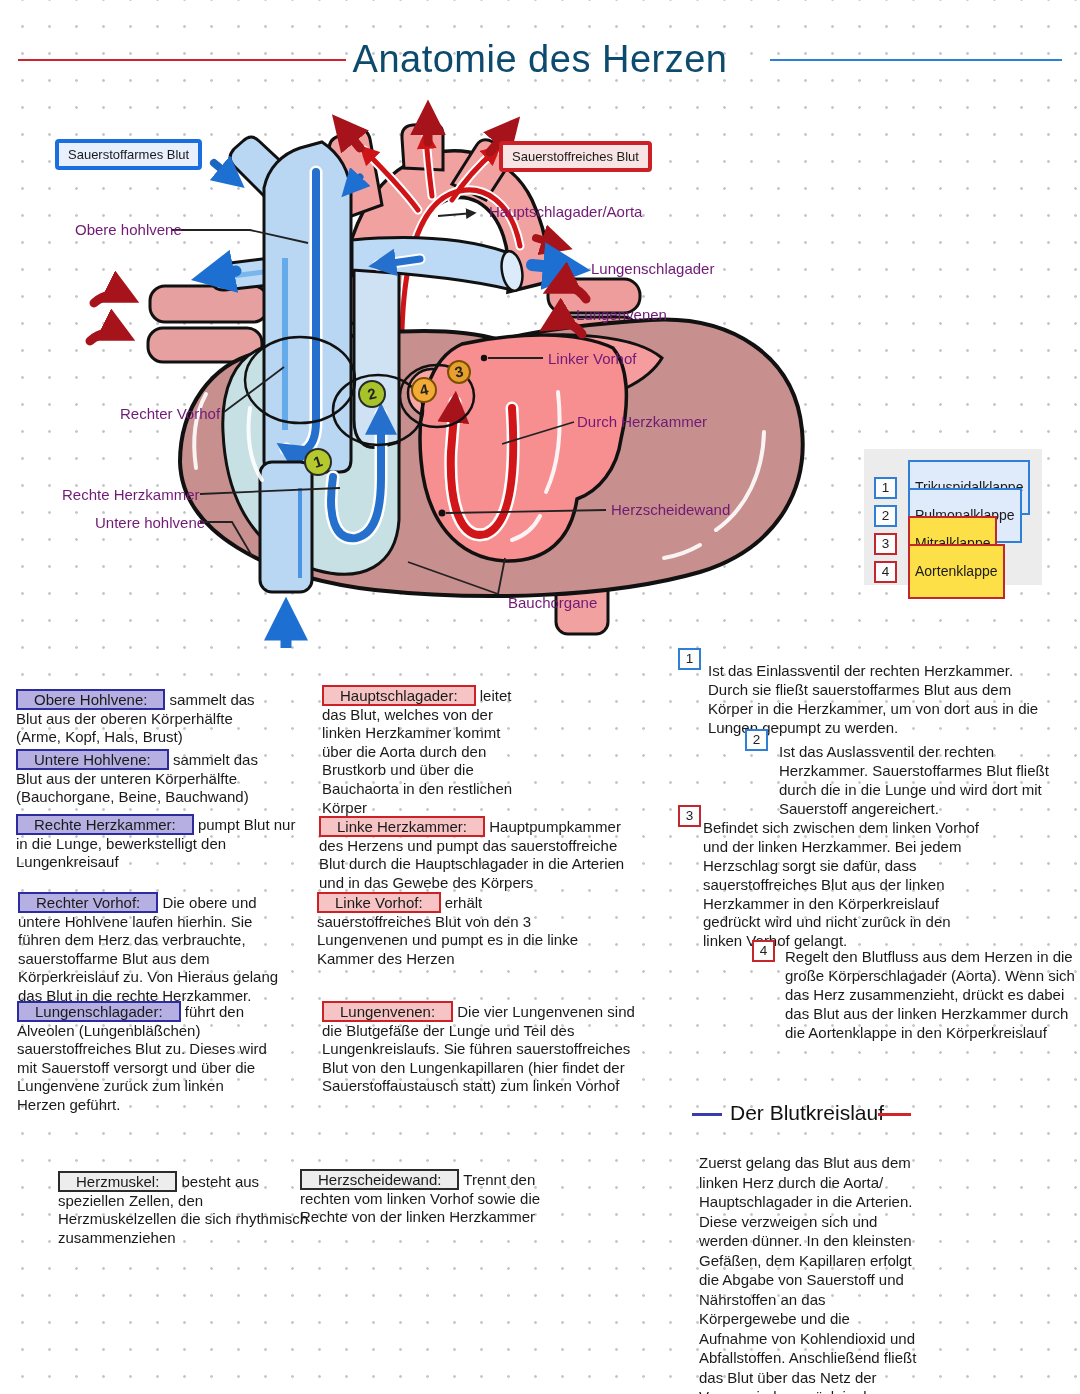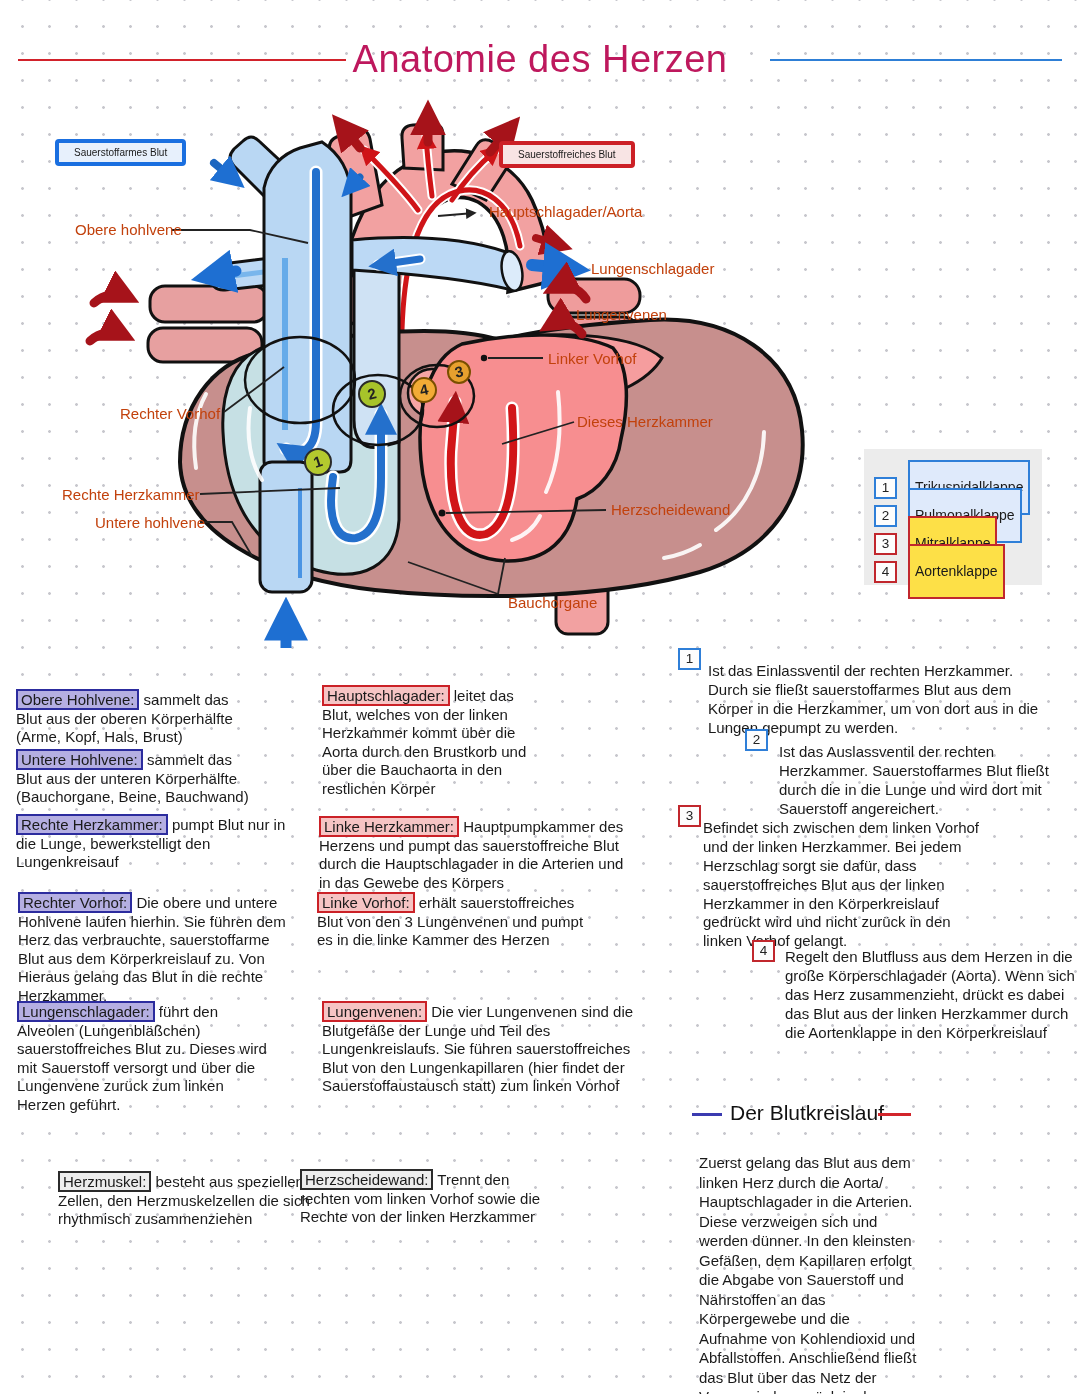--- a/index.html
+++ b/index.html
@@ -6,29 +6,29 @@
   body{
     width:1080px;height:1394px;position:relative;overflow:hidden;
     font-family:"Liberation Sans","DejaVu Sans",sans-serif;color:#1a1a1a;
     background:#fff;
     background-image:radial-gradient(#c7c7cd 1.3px,transparent 1.5px);
     background-size:27px 27px;background-position:9px 13px;
   }
   #diagram-svg{position:absolute;left:0;top:0;z-index:1;}
   .abs{position:absolute;z-index:2;}
   
-  #title{left:0;top:38px;width:1080px;text-align:center;font-size:38px;color:#be185d;letter-spacing:.5px;}
+  #title{left:0;top:38px;width:1080px;text-align:center;font-size:38px;color:#0c4a6e;letter-spacing:.5px;}
   #title-line-left{left:18px;top:59px;width:328px;height:0;border-top:2.5px solid #d2222b;}
   #title-line-right{left:770px;top:59px;width:292px;height:0;border-top:2.5px solid #2e7fd6;}
   
-  .bloodbox{font-size:10px;padding:4px 15px;border-radius:4px;white-space:nowrap;}
+  .bloodbox{font-size:13px;padding:4px 9px;border-radius:4px;white-space:nowrap;}
   #box-arm{left:55px;top:139px;border:4px solid #1a6fe0;background:#e7f0fc;}
   #box-reich{left:499px;top:141px;border:4px solid #cc2026;background:#f8e4e4;}
   
-  .dlabel{font-size:15px;white-space:nowrap;color:#c2410c;}
+  .dlabel{font-size:15px;white-space:nowrap;color:#701a75;}
   #lb-obere{left:75px;top:221px;}
   #lb-rvorhof{left:120px;top:405px;}
   #lb-rkammer{left:62px;top:486px;}
   #lb-untere{left:95px;top:514px;}
   #lb-haupt{left:489px;top:203px;}
   #lb-lschlag{left:591px;top:260px;}
   #lb-lvenen{left:576px;top:306px;}
   #lb-lvorhof{left:548px;top:350px;}
   #lb-lkammer{left:577px;top:413px;}
   #lb-scheide{left:611px;top:501px;}
@@ -37,21 +37,21 @@
   #valve-panel{left:864px;top:449px;width:178px;height:136px;background:#ececec;}
   .vrow{position:absolute;left:10px;display:flex;align-items:center;gap:11px;}
   .vrow.r1{top:11px}.vrow.r2{top:39px}.vrow.r3{top:67px}.vrow.r4{top:95px}
   .numbox{display:inline-block;min-width:15px;height:18px;padding:0 2px;border:2px solid;background:#fdfdfd;
           font-size:13.5px;line-height:18px;text-align:center;color:#222;}
   .vlabel{font-size:14px;padding:16px 5px;border:2px solid;line-height:19px;white-space:nowrap;}
   .bframe{border-color:#2f7fd8;} .vlabel.bframe{background:#dfeafb;}
   .rframe{border-color:#c1272d;} .vlabel.rframe{background:#fde047;}
   
   .def{font-size:15px;line-height:1.24;}
-  .hl{padding:0 3px;border:2px solid;}
+  .hl{padding:0 16px;border:2px solid;}
   .hl.purple{background:#b5afe2;border-color:#2c2c9e;}
   .hl.redh{background:#f6c4c4;border-color:#cb2127;}
   .hl.grayh{background:#ededed;border-color:#2b2b2b;}
   #dL1{left:16px;top:676px;width:240px;}
   #dL2{left:16px;top:736px;width:245px;}
   #dL3{left:16px;top:801px;width:292px;}
   #dL4{left:18px;top:879px;width:268px;}
   #dL5{left:17px;top:988px;width:255px;}
   #dM1{left:322px;top:672px;width:212px;}
   #dM2{left:319px;top:803px;width:315px;}
@@ -234,21 +234,21 @@
 <div class="abs bloodbox" id="box-reich">Sauerstoffreiches Blut</div>
 
 <div class="abs dlabel" id="lb-obere">Obere hohlvene</div>
 <div class="abs dlabel" id="lb-rvorhof">Rechter Vorhof</div>
 <div class="abs dlabel" id="lb-rkammer">Rechte Herzkammer</div>
 <div class="abs dlabel" id="lb-untere">Untere hohlvene</div>
 <div class="abs dlabel" id="lb-haupt">Hauptschlagader/Aorta</div>
 <div class="abs dlabel" id="lb-lschlag">Lungenschlagader</div>
 <div class="abs dlabel" id="lb-lvenen">Lungenvenen</div>
 <div class="abs dlabel" id="lb-lvorhof">Linker Vorhof</div>
-<div class="abs dlabel" id="lb-lkammer">Dieses Herzkammer</div>
+<div class="abs dlabel" id="lb-lkammer">Durch Herzkammer</div>
 <div class="abs dlabel" id="lb-scheide">Herzscheidewand</div>
 <div class="abs dlabel" id="lb-muskel">Bauchorgane</div>
 
 <div class="abs" id="valve-panel">
   <div class="vrow r1">
     <span class="numbox bframe">1</span>
     <span class="vlabel bframe">Trikuspidalklappe</span>
   </div>
   <div class="vrow r2">
     <span class="numbox bframe">2</span>

